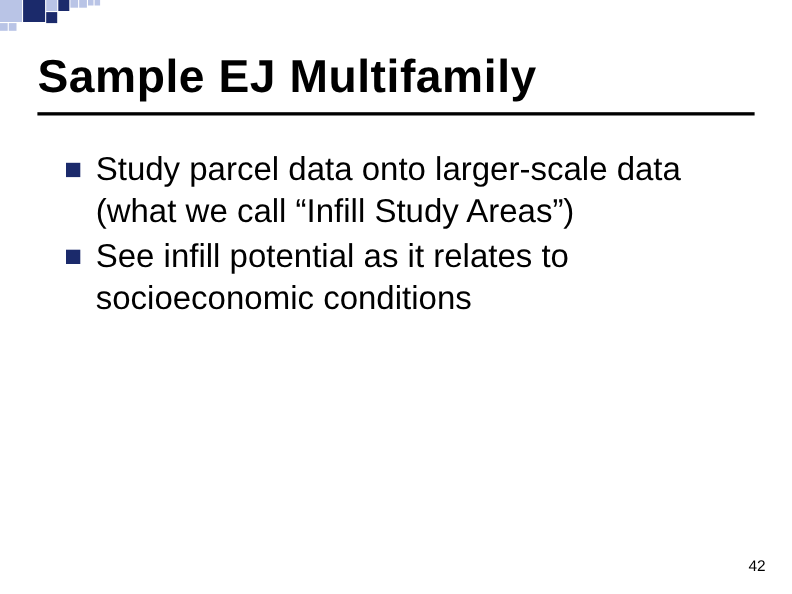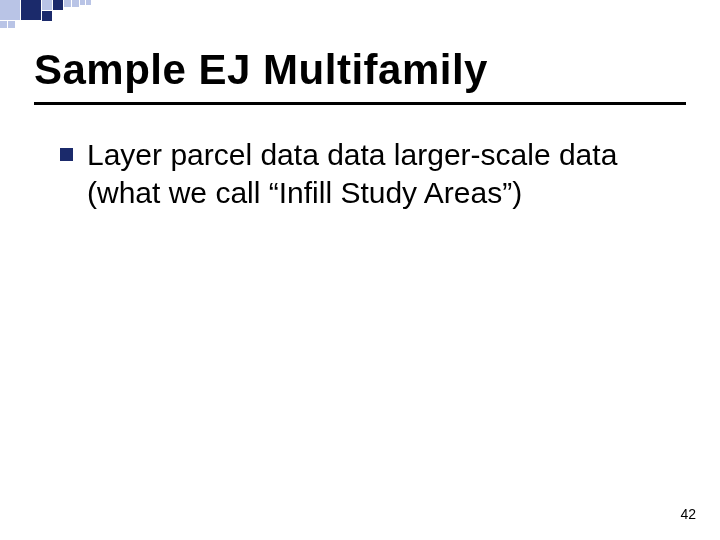--- a/index.html
+++ b/index.html
@@ -87,17 +87,21 @@
   <span class="sq" style="left:0;top:21px;width:7px;height:7px;background:#b9c4e6;"></span>
   <span class="sq" style="left:8px;top:21px;width:7px;height:7px;background:#b9c4e6;"></span>
 </div>
 
 <h1 class="title">Sample EJ Multifamily</h1>
 <div class="title-rule"></div>
 
 <div class="content">
   <div class="item">
     <span class="bullet"></span>
-    <span class="item-text">Layer parcel data data larger-scale data (what we call “Infill Study Areas”)</span>
+    <span class="item-text">Study parcel data onto larger-scale data (what we call “Infill Study Areas”)</span>
+  </div>
+  <div class="item">
+    <span class="bullet"></span>
+    <span class="item-text">See infill potential as it relates to socioeconomic conditions</span>
   </div>
 </div>
 
 <div class="page-num">42</div>
 
 </body></html>

